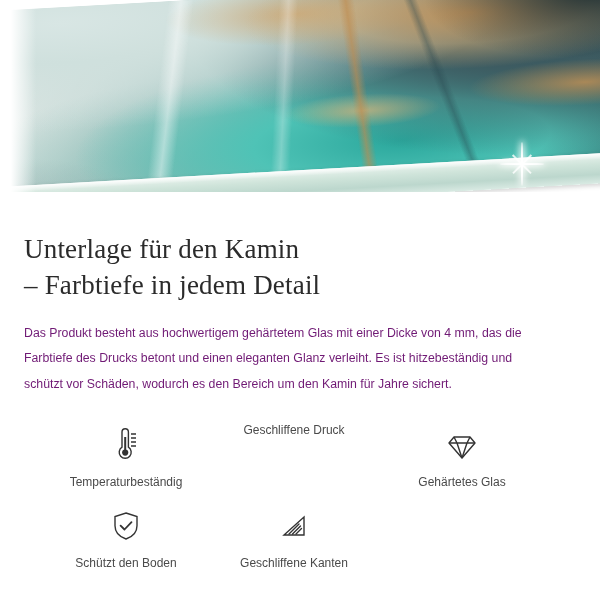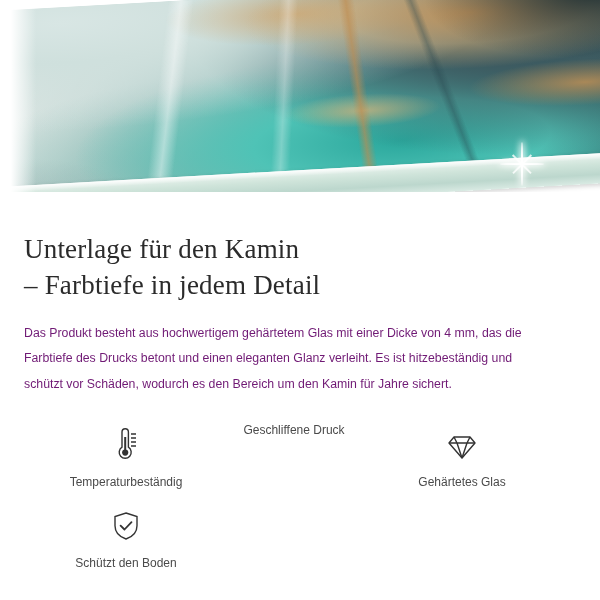--- a/index.html
+++ b/index.html
@@ -253,17 +253,26 @@
       <div class="feature">
         <div class="feature-icon">
           <svg width="42" height="42" viewBox="0 0 42 42" fill="none" stroke="#333" stroke-width="1.4">
             <path d="M21 8l11 3.6v9.2c0 7-4.8 11.2-11 13.2-6.2-2-11-6.2-11-13.2v-9.2L21 8z"></path>
             <path d="M15.6 20.6l3.9 3.9 7-7.4" stroke-width="1.8" stroke-linecap="round" stroke-linejoin="round"></path>
           </svg>
         </div>
         <div class="feature-label">Schützt den Boden</div>
       </div>
 
+      <div class="feature">
+        <div class="feature-icon">
+          <svg width="42" height="42" viewBox="0 0 42 42" fill="none" stroke="#333" stroke-width="1.4" stroke-linecap="round">
+            <path d="M11 30h20V12L11 30z"></path>
+            <path d="M16 29l10-10M19.5 29l8-8M23 29l5.5-5.5"></path>
+          </svg>
+        </div>
+        <div class="feature-label">Geschliffene Kanten</div>
+      </div>
 
 
     </div>
   </div>
 </div>
 
 </body></html>

